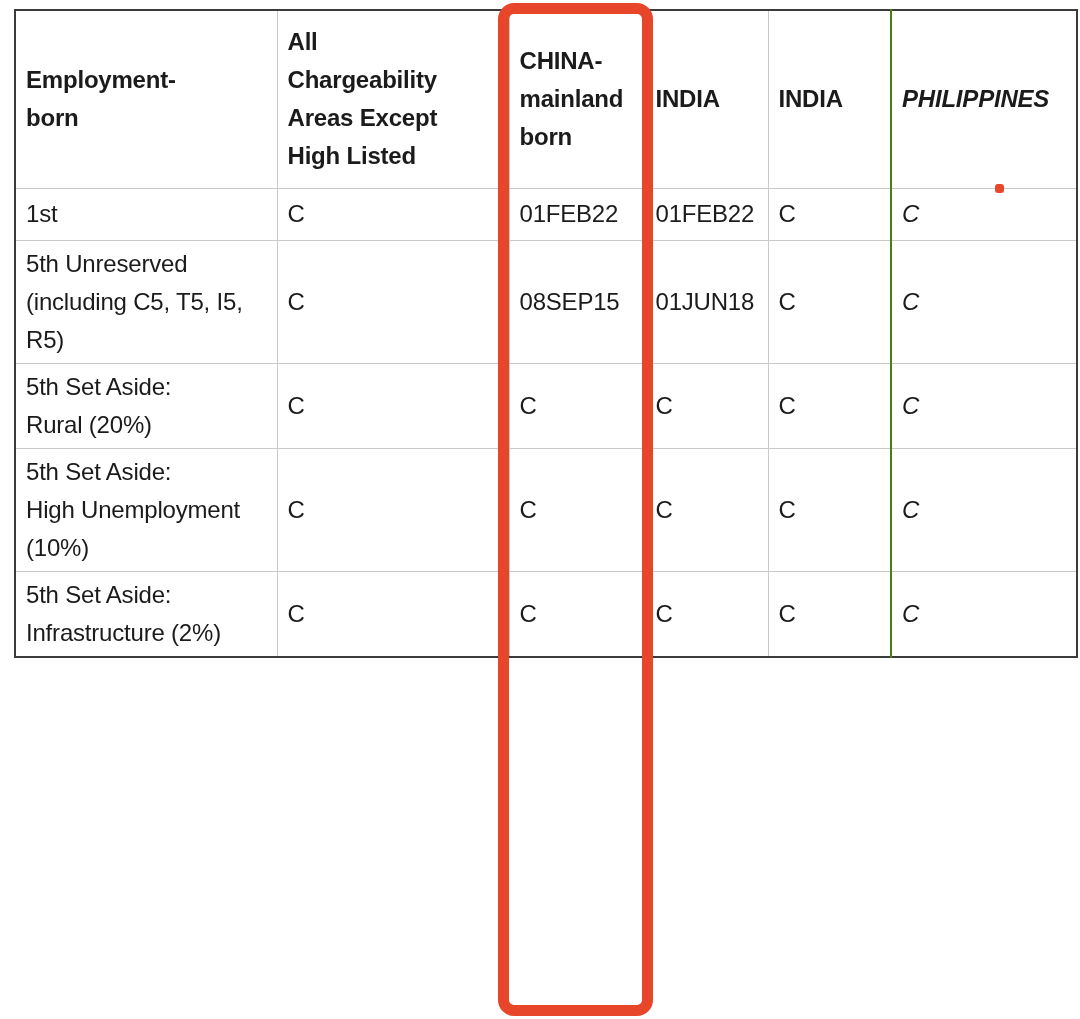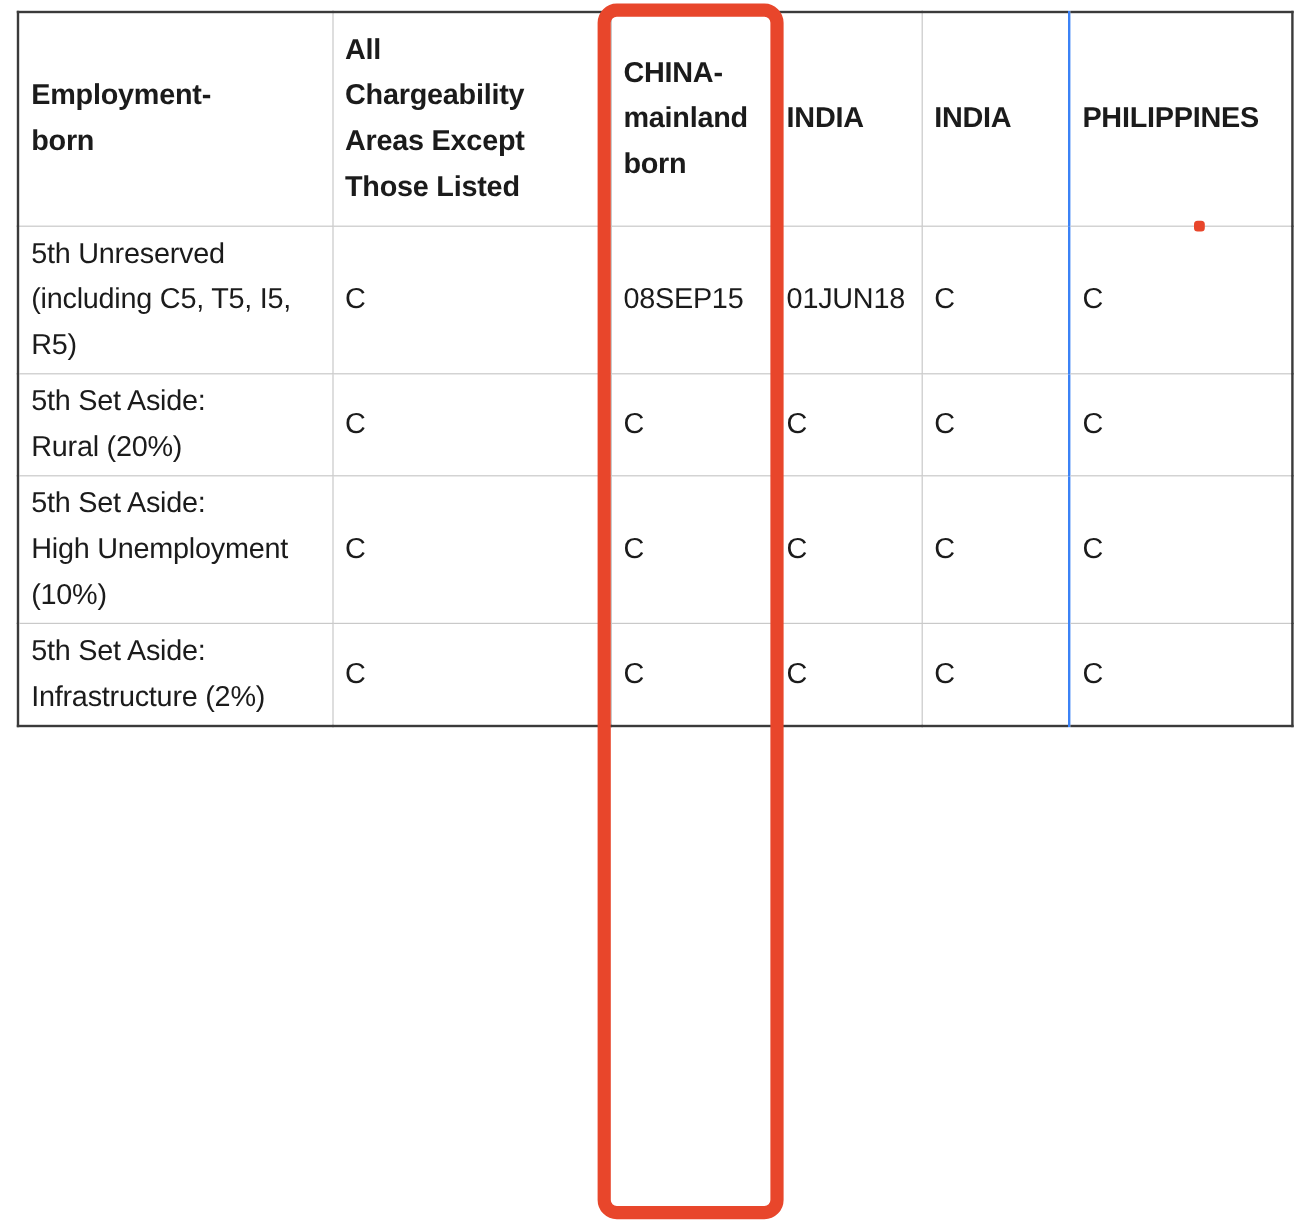--- a/index.html
+++ b/index.html
@@ -45,21 +45,22 @@
     letter-spacing: -0.2px;
   }
   th {
     font-weight: 700;
   }
   td {
     font-weight: 400;
   }
   
   th:nth-child(6), td:nth-child(6) {
-    border-left: 2px solid #3b82f6;
+    border-left: 2px solid #4d7c0f;
+    font-style: italic;
   }
   thead tr { height: 178px; }
   tbody tr { height: 52px; }
   tbody tr:nth-child(6)  { height: 97px; }
   tbody tr:nth-child(7)  { height: 135px; }
   tbody tr:nth-child(8)  { height: 97px; }
   tbody tr:nth-child(9)  { height: 138px; }
   tbody tr:nth-child(10) { height: 92px; }
 
   .highlight-box {
@@ -100,30 +101,38 @@
         <col class="c5">
         <col class="c6">
     </colgroup>
     <thead>
       <tr>
         <th>Employment-
 born</th>
         <th>All
 Chargeability
 Areas Except
-Those Listed</th>
+High Listed</th>
         <th>CHINA-
 mainland
 born</th>
         <th>INDIA</th>
         <th>INDIA</th>
         <th>PHILIPPINES</th>
       </tr>
     </thead>
     <tbody>
+        <tr>
+          <td>1st</td>
+          <td>C</td>
+          <td>01FEB22</td>
+          <td>01FEB22</td>
+          <td>C</td>
+          <td>C</td>
+        </tr>
         <tr>
           <td>5th Unreserved
 (including C5, T5, I5,
 R5)</td>
           <td>C</td>
           <td>08SEP15</td>
           <td>01JUN18</td>
           <td>C</td>
           <td>C</td>
         </tr>

